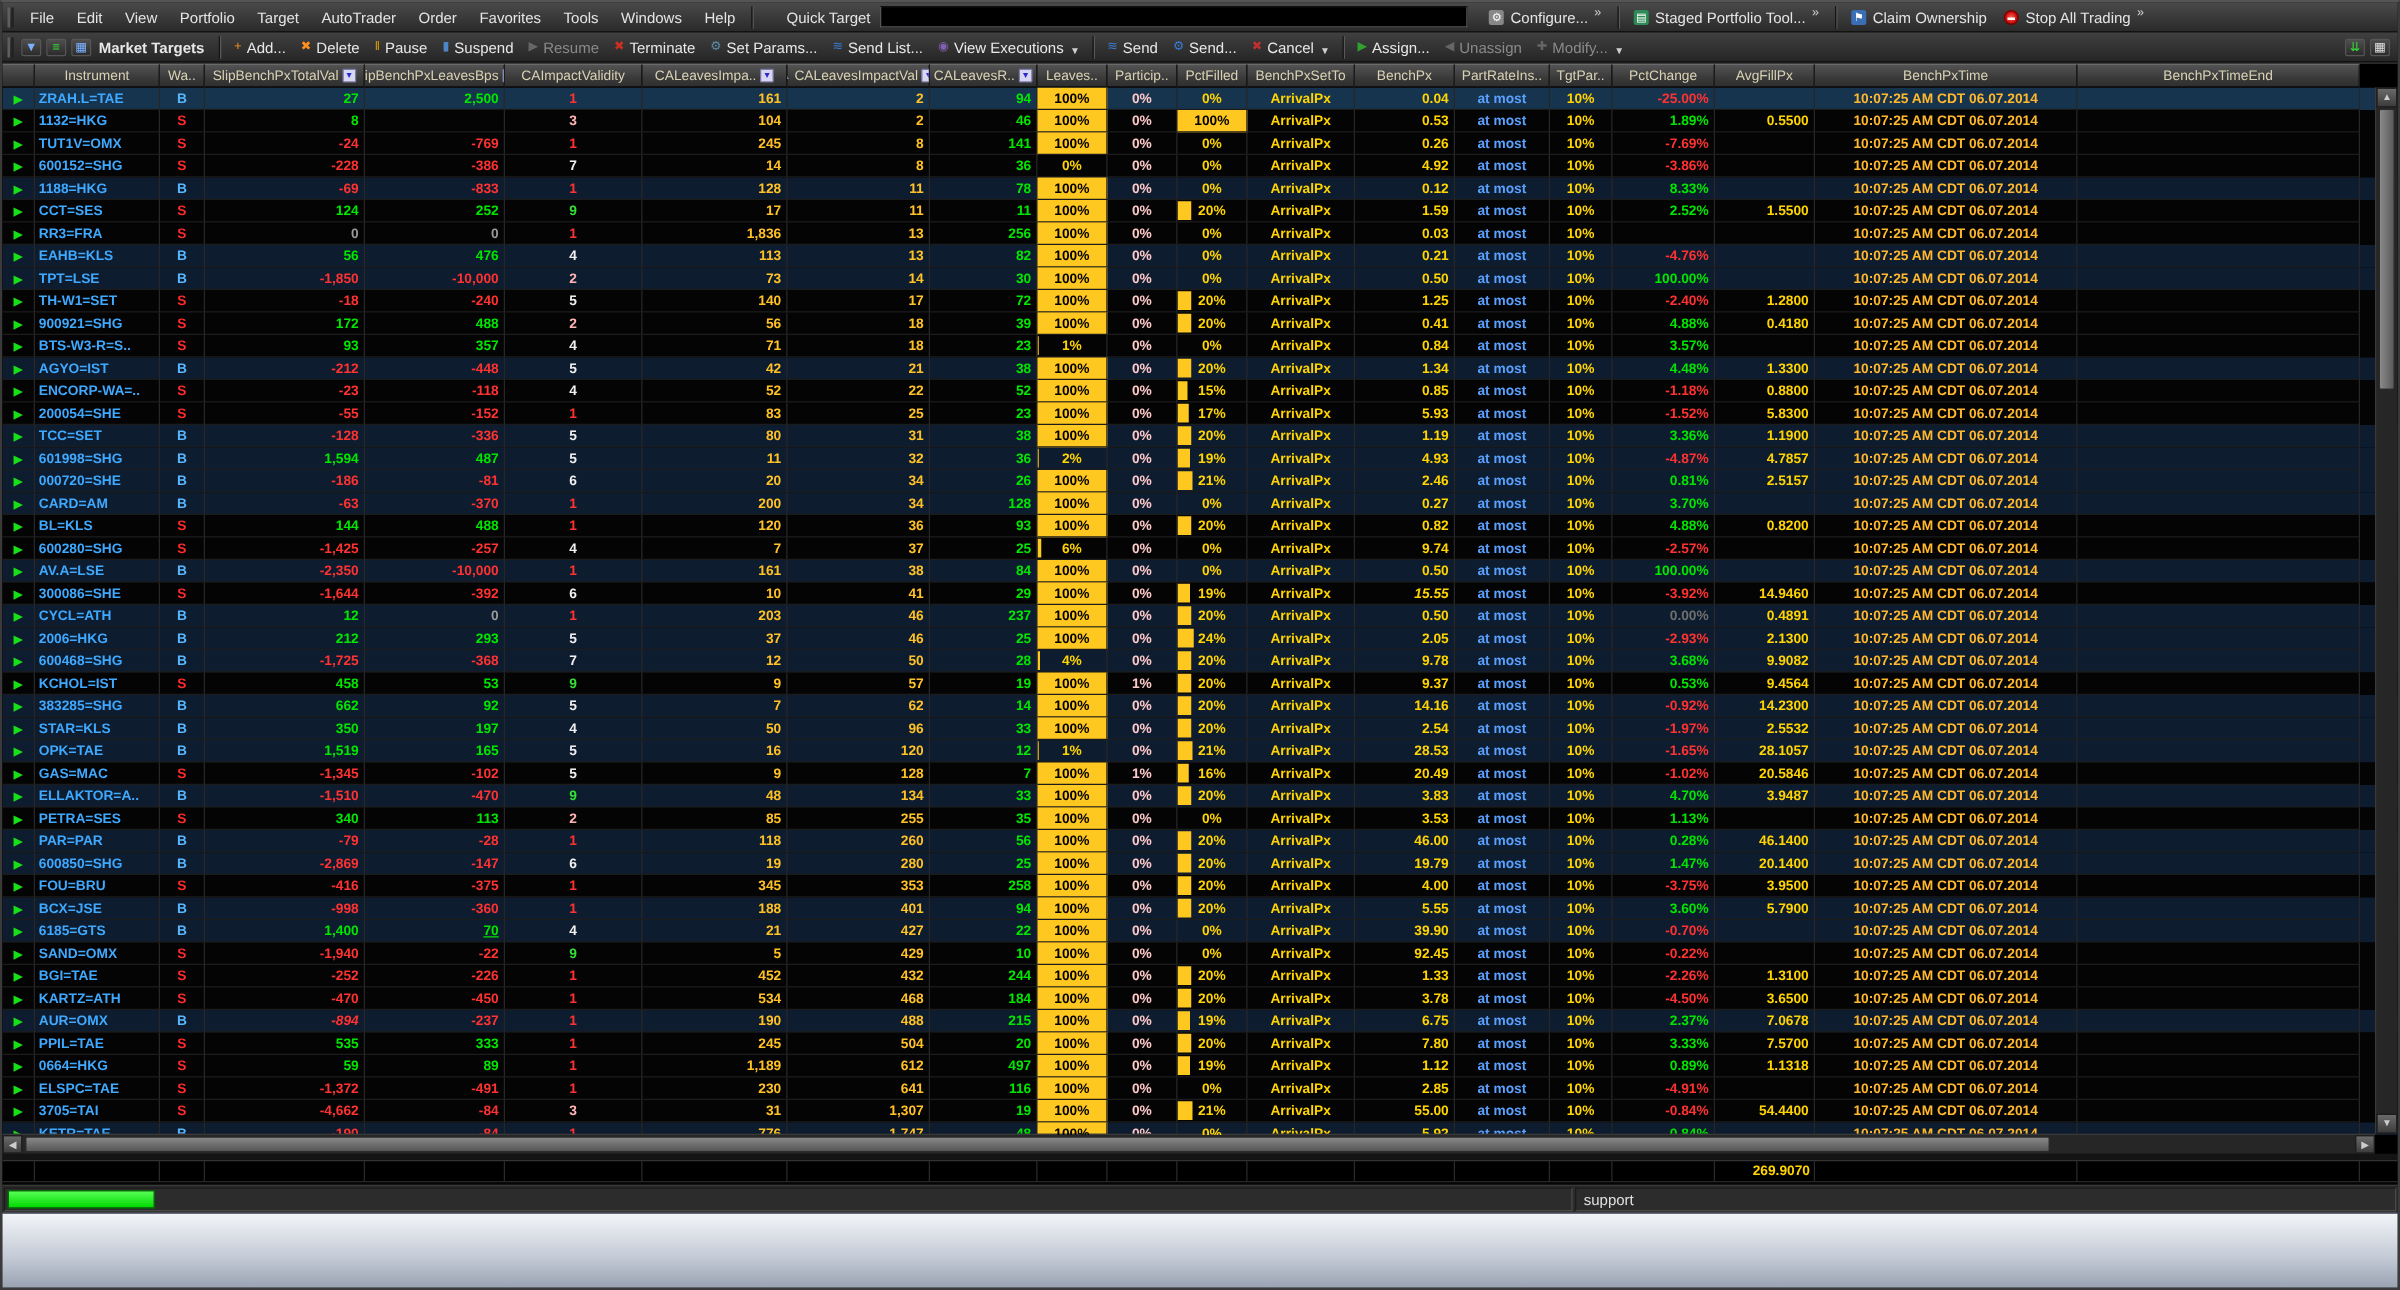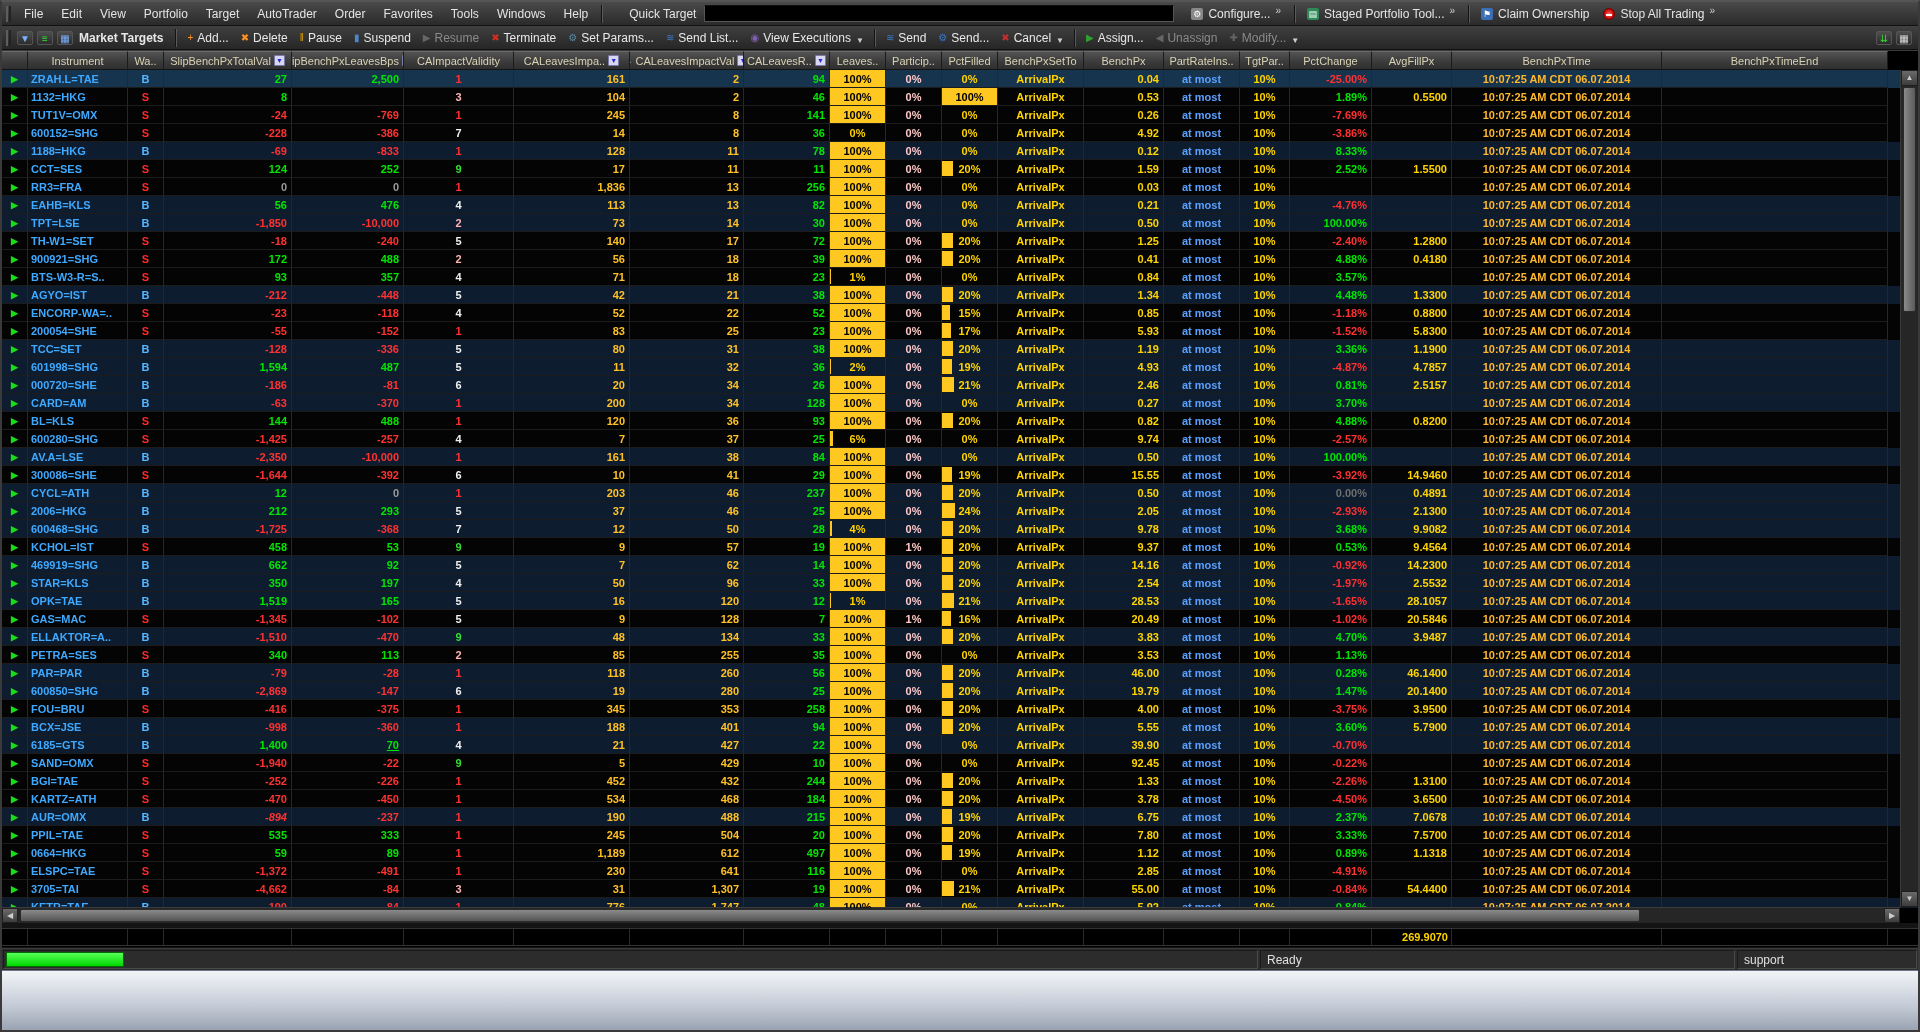--- a/index.html
+++ b/index.html
@@ -967,21 +967,21 @@
             <div class="cell al-r c-grn" style="width: 86px; flex: 0 0 auto;">29</div>
             <div class="cell al-c full-yel" style="width: 56px; flex: 0 0 auto;">
               <span class="bar-txt ">100%</span>
             </div>
             <div class="cell al-c c-pink" style="width: 56px; flex: 0 0 auto;">0%</div>
             <div class="cell al-c " style="width: 56px; flex: 0 0 auto;">
               <span class="bar" style="width: 19%;"></span>
               <span class="bar-txt c-yel">19%</span>
             </div>
             <div class="cell al-c c-yel" style="width: 86px; flex: 0 0 auto;">ArrivalPx</div>
-            <div class="cell al-r c-yel" style="width: 80px; flex: 0 0 auto;">15.55</div>
+            <div class="cell al-r c-yel" style="width: 80px; flex: 0 0 auto; font-style: italic;">15.55</div>
             <div class="cell al-c c-blue" style="width: 76px; flex: 0 0 auto;">at most</div>
             <div class="cell al-c c-yel" style="width: 50px; flex: 0 0 auto;">10%</div>
             <div class="cell al-r c-neg" style="width: 82px; flex: 0 0 auto;">-3.92%</div>
             <div class="cell al-r c-yel" style="width: 80px; flex: 0 0 auto;">14.9460</div>
             <div class="cell al-c c-time" style="width: 210px; flex: 0 0 auto;">10:07:25 AM CDT 06.07.2014</div>
             <div class="cell al-l " style="width: 226px; flex: 0 0 auto;"></div>
           </div>
           <div class="row side-B">
             <div class="cell al-c " style="width: 26px; flex: 0 0 auto;">
               <span class="arrow-glyph">▶</span>
@@ -1096,21 +1096,21 @@
             <div class="cell al-c c-yel" style="width: 50px; flex: 0 0 auto;">10%</div>
             <div class="cell al-r c-pos" style="width: 82px; flex: 0 0 auto;">0.53%</div>
             <div class="cell al-r c-yel" style="width: 80px; flex: 0 0 auto;">9.4564</div>
             <div class="cell al-c c-time" style="width: 210px; flex: 0 0 auto;">10:07:25 AM CDT 06.07.2014</div>
             <div class="cell al-l " style="width: 226px; flex: 0 0 auto;"></div>
           </div>
           <div class="row side-B">
             <div class="cell al-c " style="width: 26px; flex: 0 0 auto;">
               <span class="arrow-glyph">▶</span>
             </div>
-            <div class="cell al-l c-instr" style="width: 100px; flex: 0 0 auto;">469919=SHG</div>
+            <div class="cell al-l c-instr" style="width: 100px; flex: 0 0 auto;">383285=SHG</div>
             <div class="cell al-c c-B" style="width: 36px; flex: 0 0 auto;">B</div>
             <div class="cell al-r c-pos" style="width: 128px; flex: 0 0 auto;">662</div>
             <div class="cell al-r c-pos" style="width: 112px; flex: 0 0 auto;">92</div>
             <div class="cell al-c c-val-w" style="width: 110px; flex: 0 0 auto;">5</div>
             <div class="cell al-r c-amber" style="width: 116px; flex: 0 0 auto;">7</div>
             <div class="cell al-r c-amber" style="width: 114px; flex: 0 0 auto;">62</div>
             <div class="cell al-r c-grn" style="width: 86px; flex: 0 0 auto;">14</div>
             <div class="cell al-c full-yel" style="width: 56px; flex: 0 0 auto;">
               <span class="bar-txt ">100%</span>
             </div>
@@ -1713,22 +1713,19 @@
       <div class="sum-cell" style="width: 80px; flex: 0 0 auto;">269.9070</div>
       <div class="sum-cell" style="width: 210px; flex: 0 0 auto;"></div>
       <div class="sum-cell" style="width: 226px; flex: 0 0 auto;"></div>
     </div>
   <div class="groove"></div>
 
   <div class="statusbar">
     <div class="st-sec st-left">
       <span class="progress-block"></span>
     </div>
-    <div class="st-sec st-mid">
-      <span>Ready</span>
-    </div>
     <div class="st-sec st-right">
       <span>support</span>
     </div>
   </div>
 
   <div class="taskstrip"></div>
 </div>
 
 </body></html>

